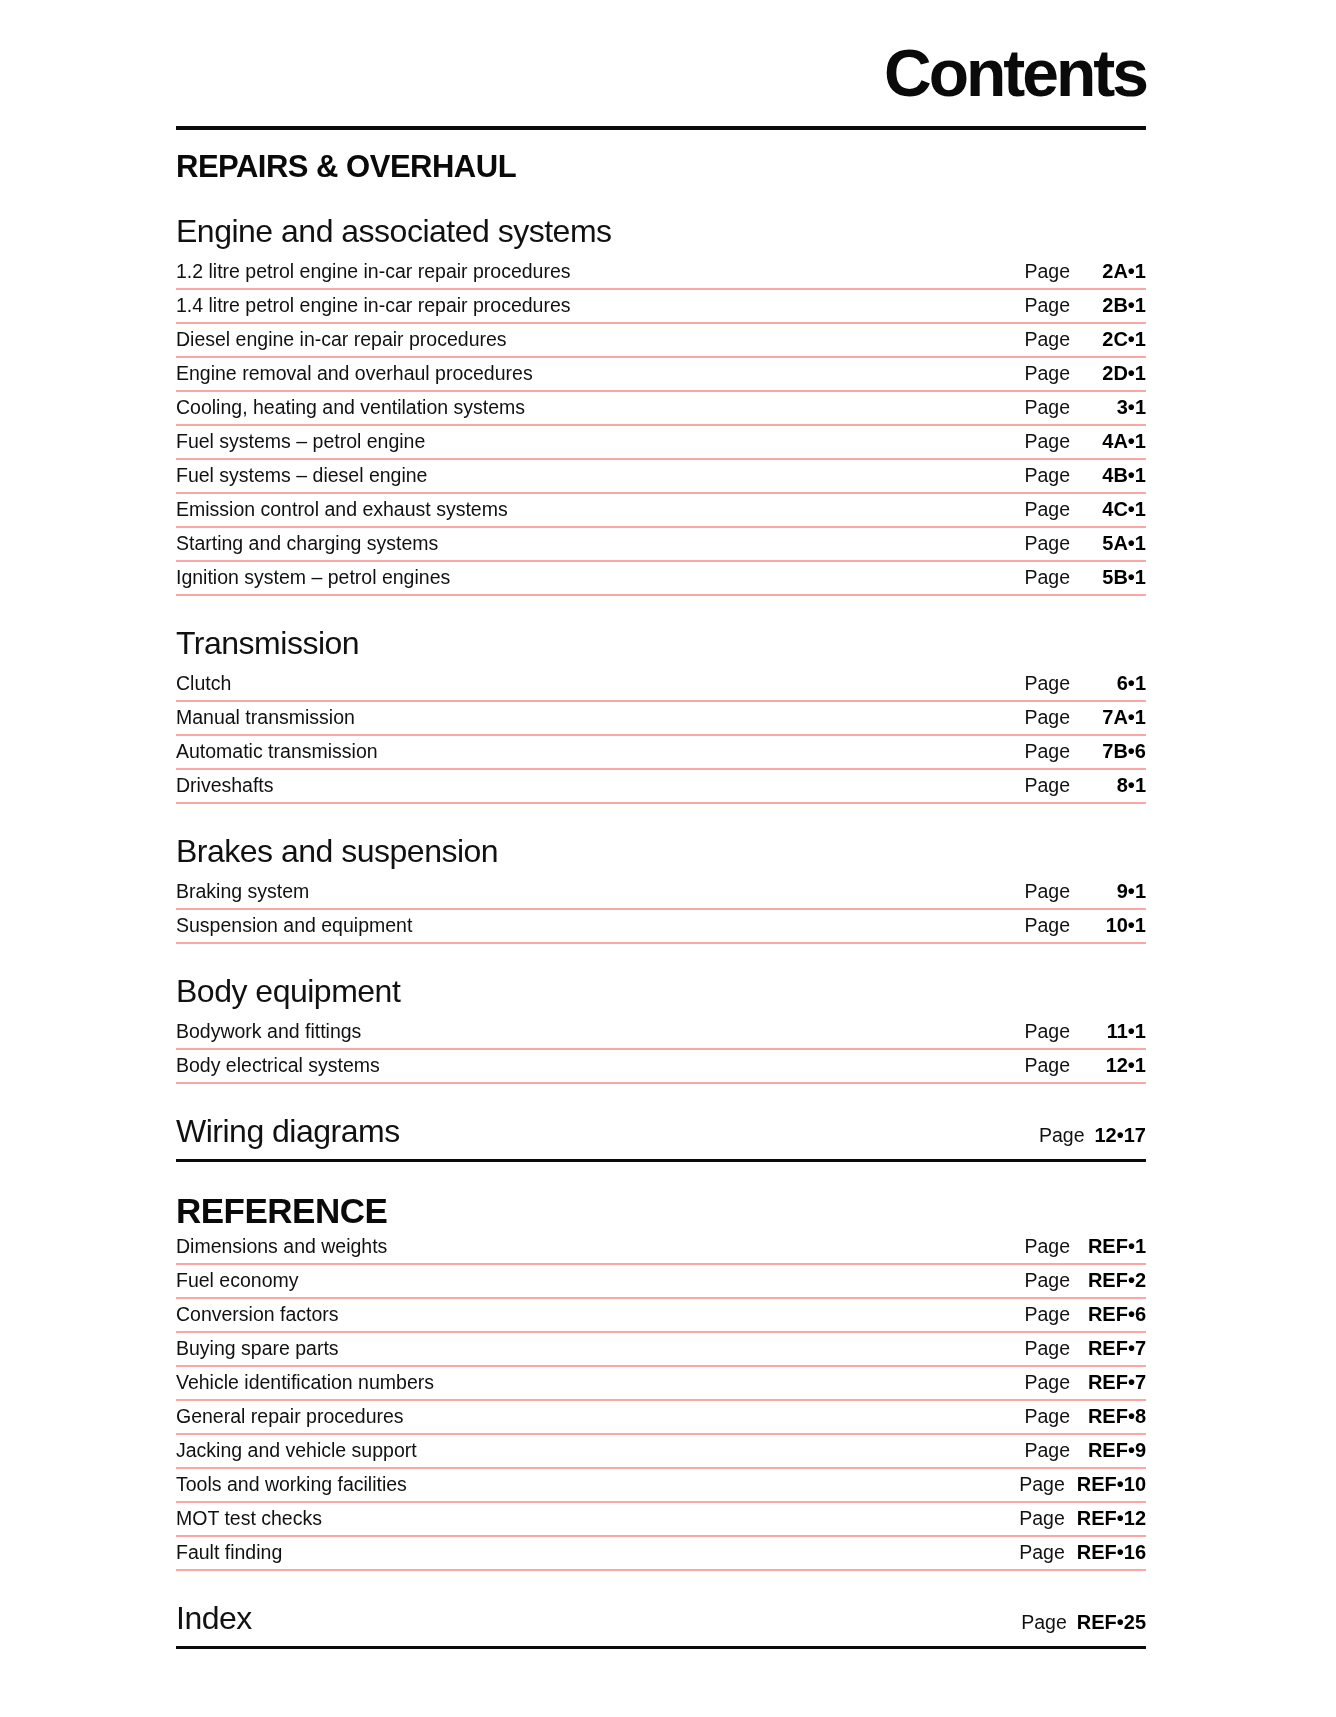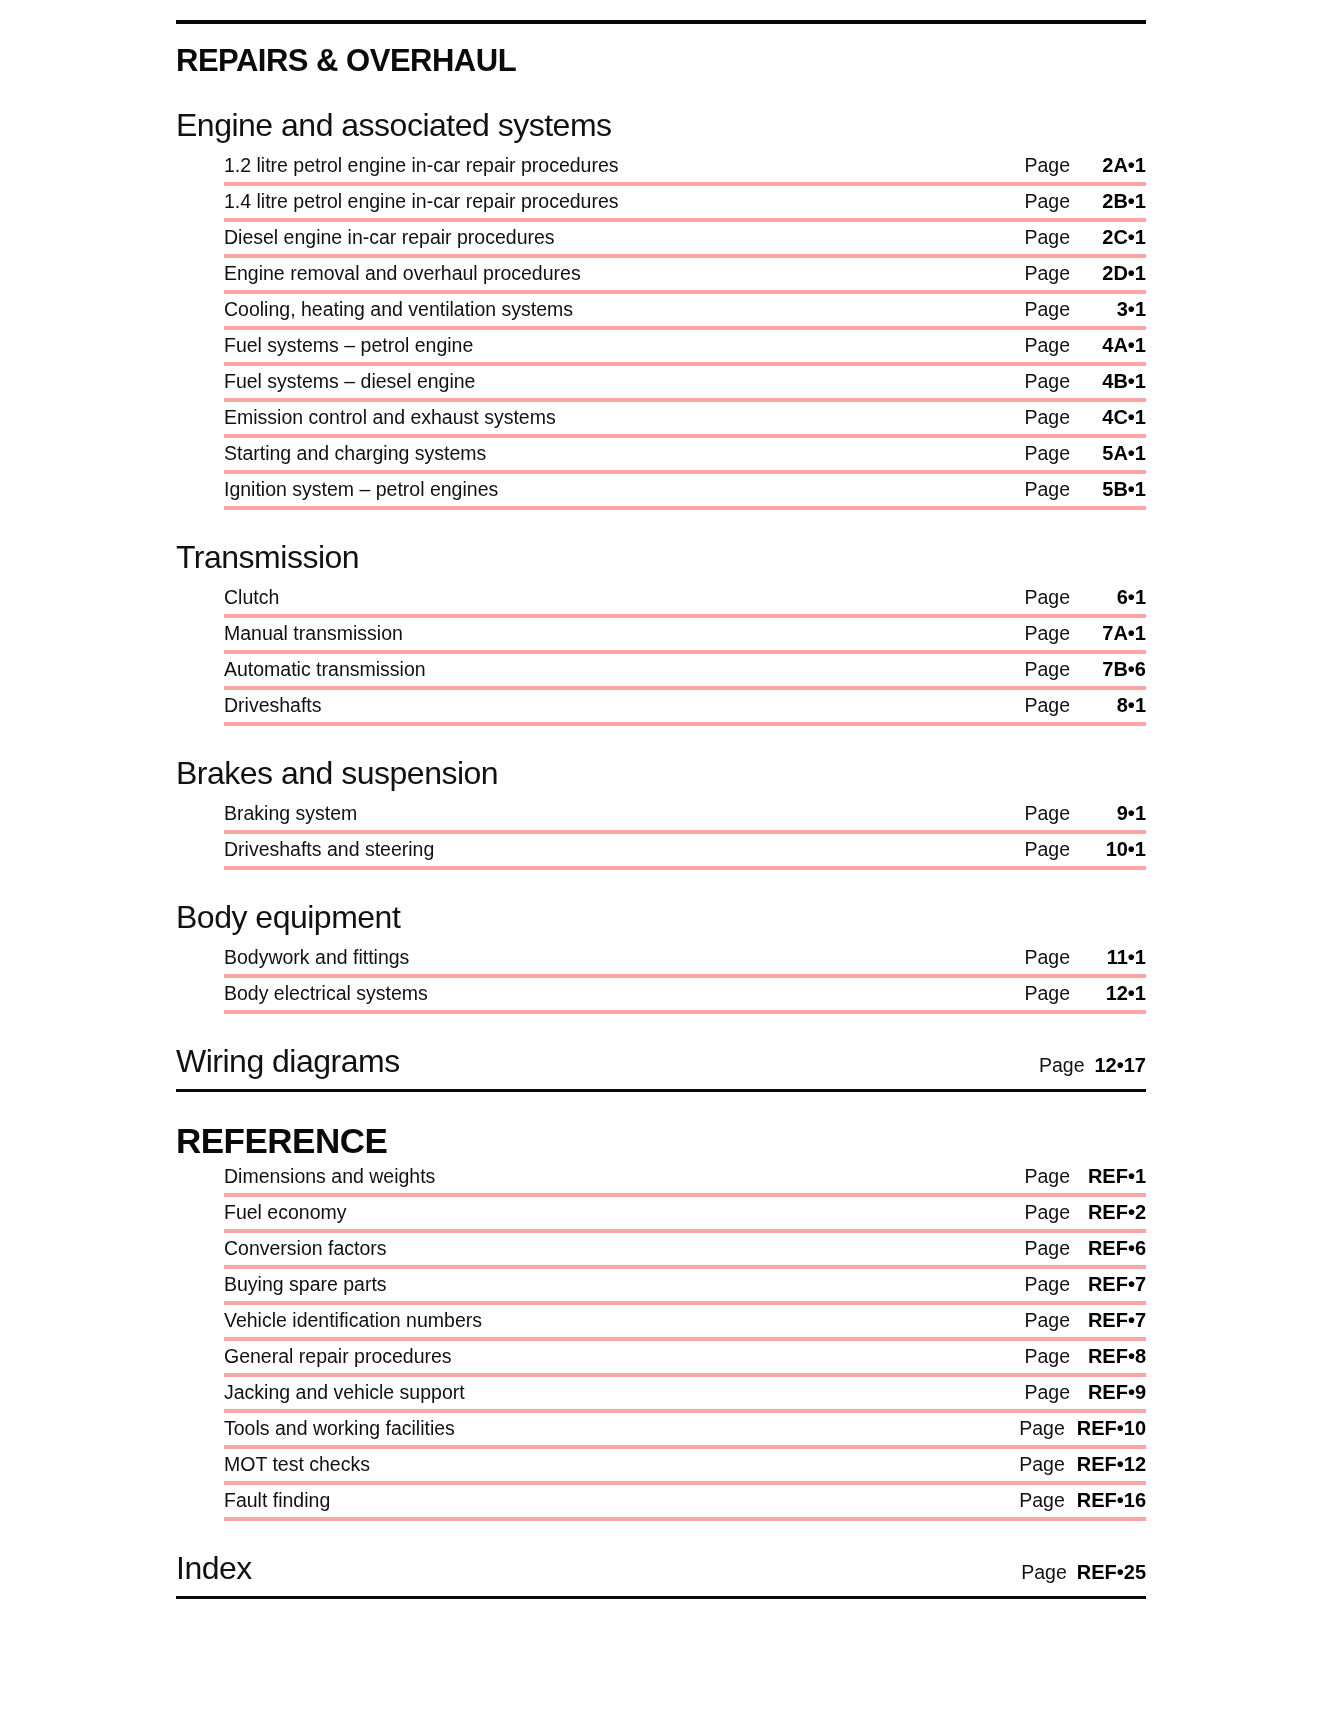--- a/index.html
+++ b/index.html
@@ -60,23 +60,22 @@
     padding-bottom: 1px;
     font-size: 35px;
     line-height: 38px;
     font-weight: bold;
     letter-spacing: -0.5px;
   }
   .toc-row {
     display: flex;
     justify-content: space-between;
     align-items: baseline;
-    border-bottom: 4px solid #fca5a5;
+    border-bottom: 2px solid #fca5a5;
     padding: 4px 0 5px 0;
-    margin-left: 48px;
   }
   .toc-row .item-label {
     font-size: 19.5px;
     line-height: 20px;
     color: #111;
   }
   .page-ref {
     display: flex;
     align-items: baseline;
     white-space: nowrap;
@@ -109,20 +108,21 @@
     min-width: 0;
     margin-left: 10px;
   }
 </style>
 </head>
 <body>
 
 <div class="page">
   <div class="content">
 
+    <h1 class="doc-title">Contents</h1>
     <div class="top-rule"></div>
 
     <h2 class="main-heading">REPAIRS &amp; OVERHAUL</h2>
 
     <h3 class="section-heading">Engine and associated systems</h3>
 
     <div class="toc-row">
       <span class="item-label">1.2 litre petrol engine in-car repair procedures</span>
       <span class="page-ref">
           <span class="page-word">Page</span>
@@ -227,21 +227,21 @@
     <h3 class="section-heading">Brakes and suspension</h3>
 
     <div class="toc-row">
       <span class="item-label">Braking system</span>
       <span class="page-ref">
           <span class="page-word">Page</span>
           <span class="page-num">9•1</span>
         </span>
     </div>
     <div class="toc-row">
-      <span class="item-label">Driveshafts and steering</span>
+      <span class="item-label">Suspension and equipment</span>
       <span class="page-ref">
           <span class="page-word">Page</span>
           <span class="page-num">10•1</span>
         </span>
     </div>
 
     <h3 class="section-heading">Body equipment</h3>
 
     <div class="toc-row">
       <span class="item-label">Bodywork and fittings</span>

